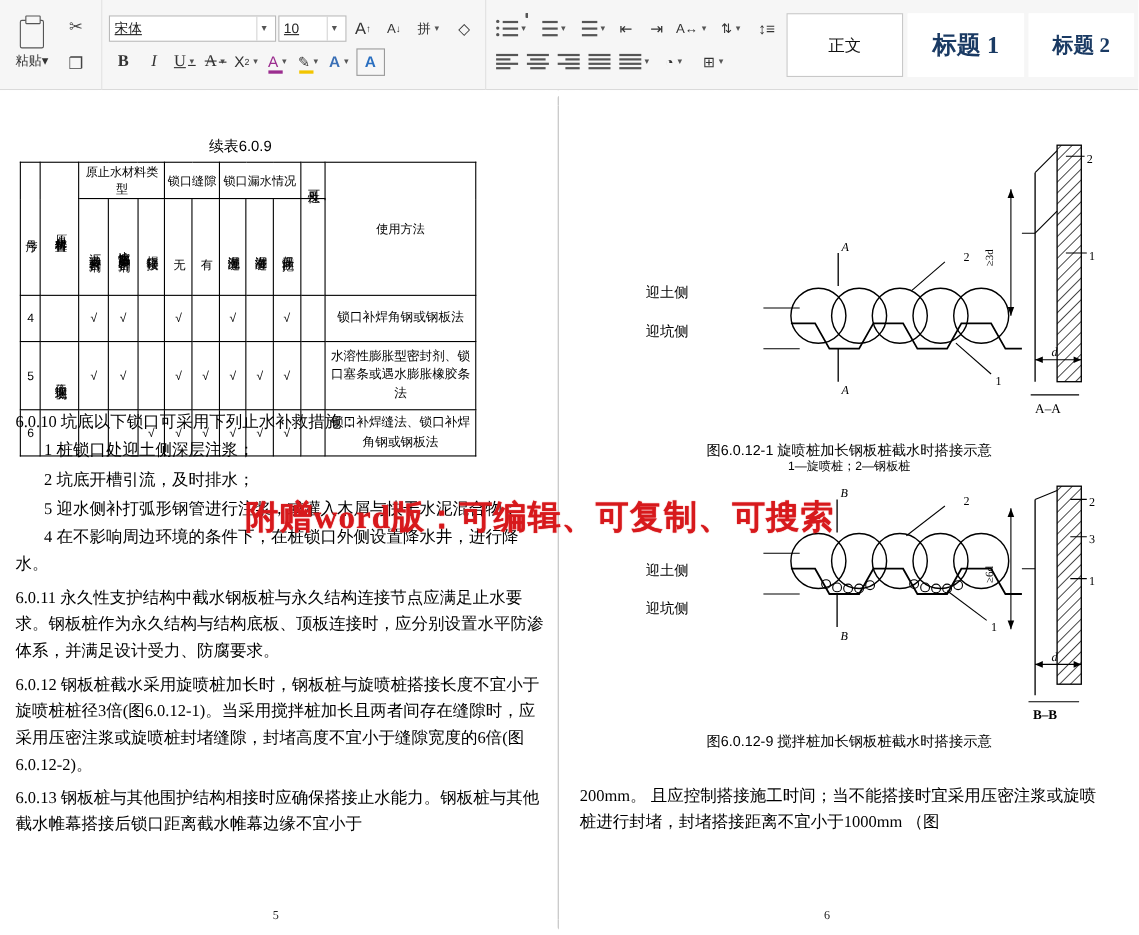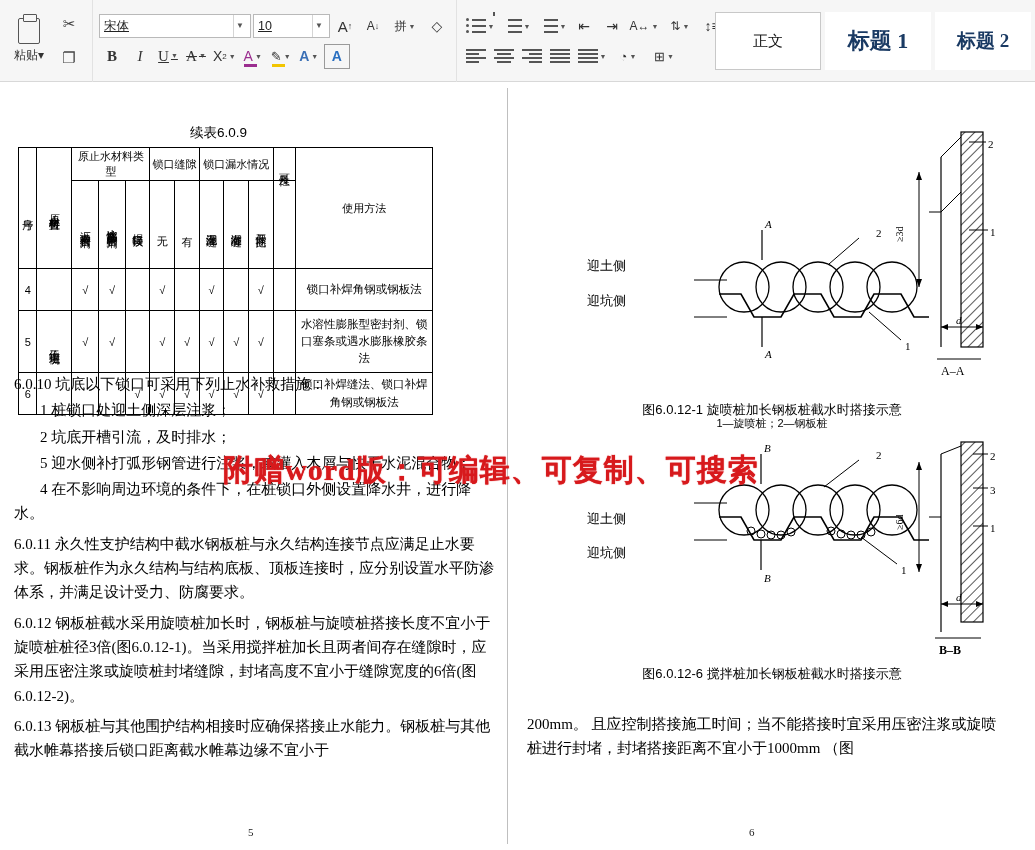--- a/index.html
+++ b/index.html
@@ -77,21 +77,21 @@
     display: flex; align-items: center;
     padding: 0 4px;
     font-size: 12.5px; color: #222;
   }
   .combo .cval { flex: 1; white-space: nowrap; overflow: hidden; text-decoration: underline; }
   .combo .caret {
     width: 13px; text-align: center; font-size: 8px; color: #555;
     border-left: 1px solid #d5d5d5; height: 100%; line-height: 22px;
   }
   .font-name { width: 152px; }
-  .font-size { width: 77px; }
+  .font-size { width: 62px; }
 
   .ico {
     min-width: 26px; height: 25px;
     display: flex; align-items: center; justify-content: center;
     font-size: 14px; color: #333;
     padding: 0 2px;
     position: relative;
   }
   .ico.wide { min-width: 34px; }
   .ico .dd { font-size: 7px; margin-left: 2px; color: #555; }
@@ -642,21 +642,21 @@
         <text x="461" y="62" font-size="11" font-family="Liberation Serif, serif">3</text>
         <line x1="444" y1="56" x2="459" y2="56" stroke="#000" stroke-width="1"></line>
         <text x="461" y="100" font-size="11" font-family="Liberation Serif, serif">1</text>
         <line x1="444" y1="94" x2="459" y2="94" stroke="#000" stroke-width="1"></line>
         <text x="410" y="222" font-size="12" font-family="Liberation Serif, serif" font-weight="bold">B–B</text>
         <line x1="406" y1="206" x2="452" y2="206" stroke="#000" stroke-width="1"></line>
       </svg>
       <div style="position:absolute;left:78px;top:428px;font-size:13px;font-family:'Liberation Sans',sans-serif">迎土侧</div>
       <div style="position:absolute;left:78px;top:462px;font-size:13px;font-family:'Liberation Sans',sans-serif">迎坑侧</div>
 
-      <div class="fig-cap" style="top:583px">图6.0.12-6  搅拌桩加长钢板桩截水时搭接示意</div>
+      <div class="fig-cap" style="top:583px">图6.0.12-9  搅拌桩加长钢板桩截水时搭接示意</div>
 
       <div class="rt-text">
         <p style="margin:0">200mm。   且应控制搭接施工时间；当不能搭接时宜采用压密注浆或旋喷桩进行封堵，封堵搭接距离不宜小于1000mm （图</p>
       </div>
 
       <div class="pgnum" style="left:240px">6</div>
     </div>
 
     <div class="watermark">附赠word版：可编辑、可复制、可搜索</div>
 

